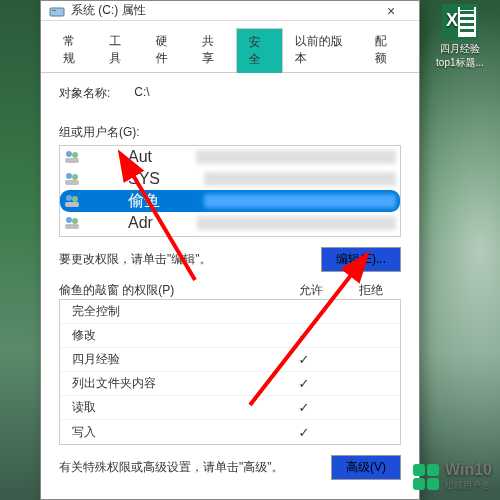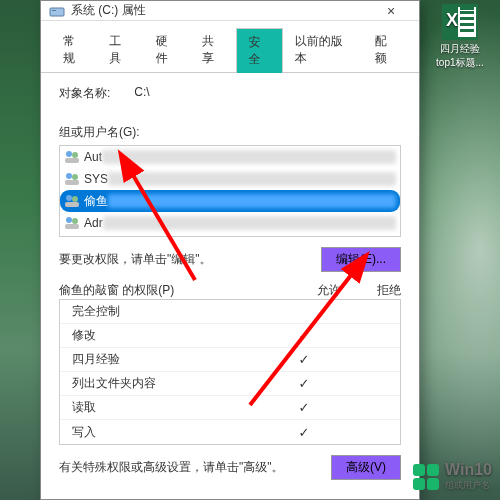--- a/index.html
+++ b/index.html
@@ -25,30 +25,30 @@
     .titlebar-close { width: 40px; height: 26px; display: flex; align-items: center; justify-content: center; font-size: 14px; color: #444; }
     .tabs { display: flex; padding: 6px 10px 0 10px; border-bottom: 1px solid #ccc; background: #fff; }
     .tab { padding: 5px 11px; font-size: 12px; color: #333; border: 1px solid transparent; border-bottom: none; margin-right: 0px; position: relative; }
     .tab.active { border-color: #ccc; background: #14b8a6; top: 1px; }
     .content { padding: 12px 18px; font-size: 12px; color: #333; }
     .row { display: flex; align-items: flex-start; margin-bottom: 8px; }
     .label { margin-right: 4px; }
     .val { flex: 1; }
     .group-label { margin: 22px 0 4px; }
     .userlist { border: 1px solid #ccc; height: 92px; overflow-y: auto; background: #fff; }
-    .user-row { display: flex; align-items: center; height: 22px; padding: 0 4px; font-size: 12px; }
+    .user-row { display: flex; align-items: center; height: 22px; padding: 0 4px; font-size: 16px; gap: 44px; }
     .user-row.selected { background: #0078d7; color: #fff; border-radius: 9px; }
     .user-icon { width: 16px; height: 16px; margin-right: 4px; }
     .blur-box { flex: 1; height: 14px; background: #e0e0e0; filter: blur(2px); border-radius: 2px; }
     .blur-box.sel { background: #4aa8ff; }
     .btn-row { display: flex; justify-content: space-between; align-items: center; margin: 10px 0; }
-    .btn { padding: 3px 14px; font-size: 12px; border: 1px solid #999; background: #8b5cf6; }
+    .btn { padding: 3px 14px; font-size: 12px; border: 1px solid #999; background: #1d4ed8; }
     .perm-header { display: flex; margin-top: 6px; }
     .perm-header .l { flex: 1; }
-    .perm-header .c { width: 60px; text-align: right; }
+    .perm-header .c { width: 60px; text-align: center; }
     .perm-list { border: 1px solid #ccc; }
     .perm-row { display: flex; align-items: center; height: 24px; padding: 0 6px; border-bottom: 1px solid #f0f0f0; font-size: 12px; }
     .perm-row:last-child { border-bottom: none; }
     .perm-row .pl { flex: 1; padding-left: 6px; }
     .perm-row .pc { width: 60px; text-align: center; font-size: 13px; }
     .footnote { margin-top: 10px; font-size: 12px; display: flex; justify-content: space-between; align-items: center; }
     .desktop-icon {
       position: absolute; right: 10px; top: 4px; width: 60px; text-align: center; color: #fff; font-size: 10px;
       text-shadow: 0 1px 2px rgba(0,0,0,0.8);
     }

